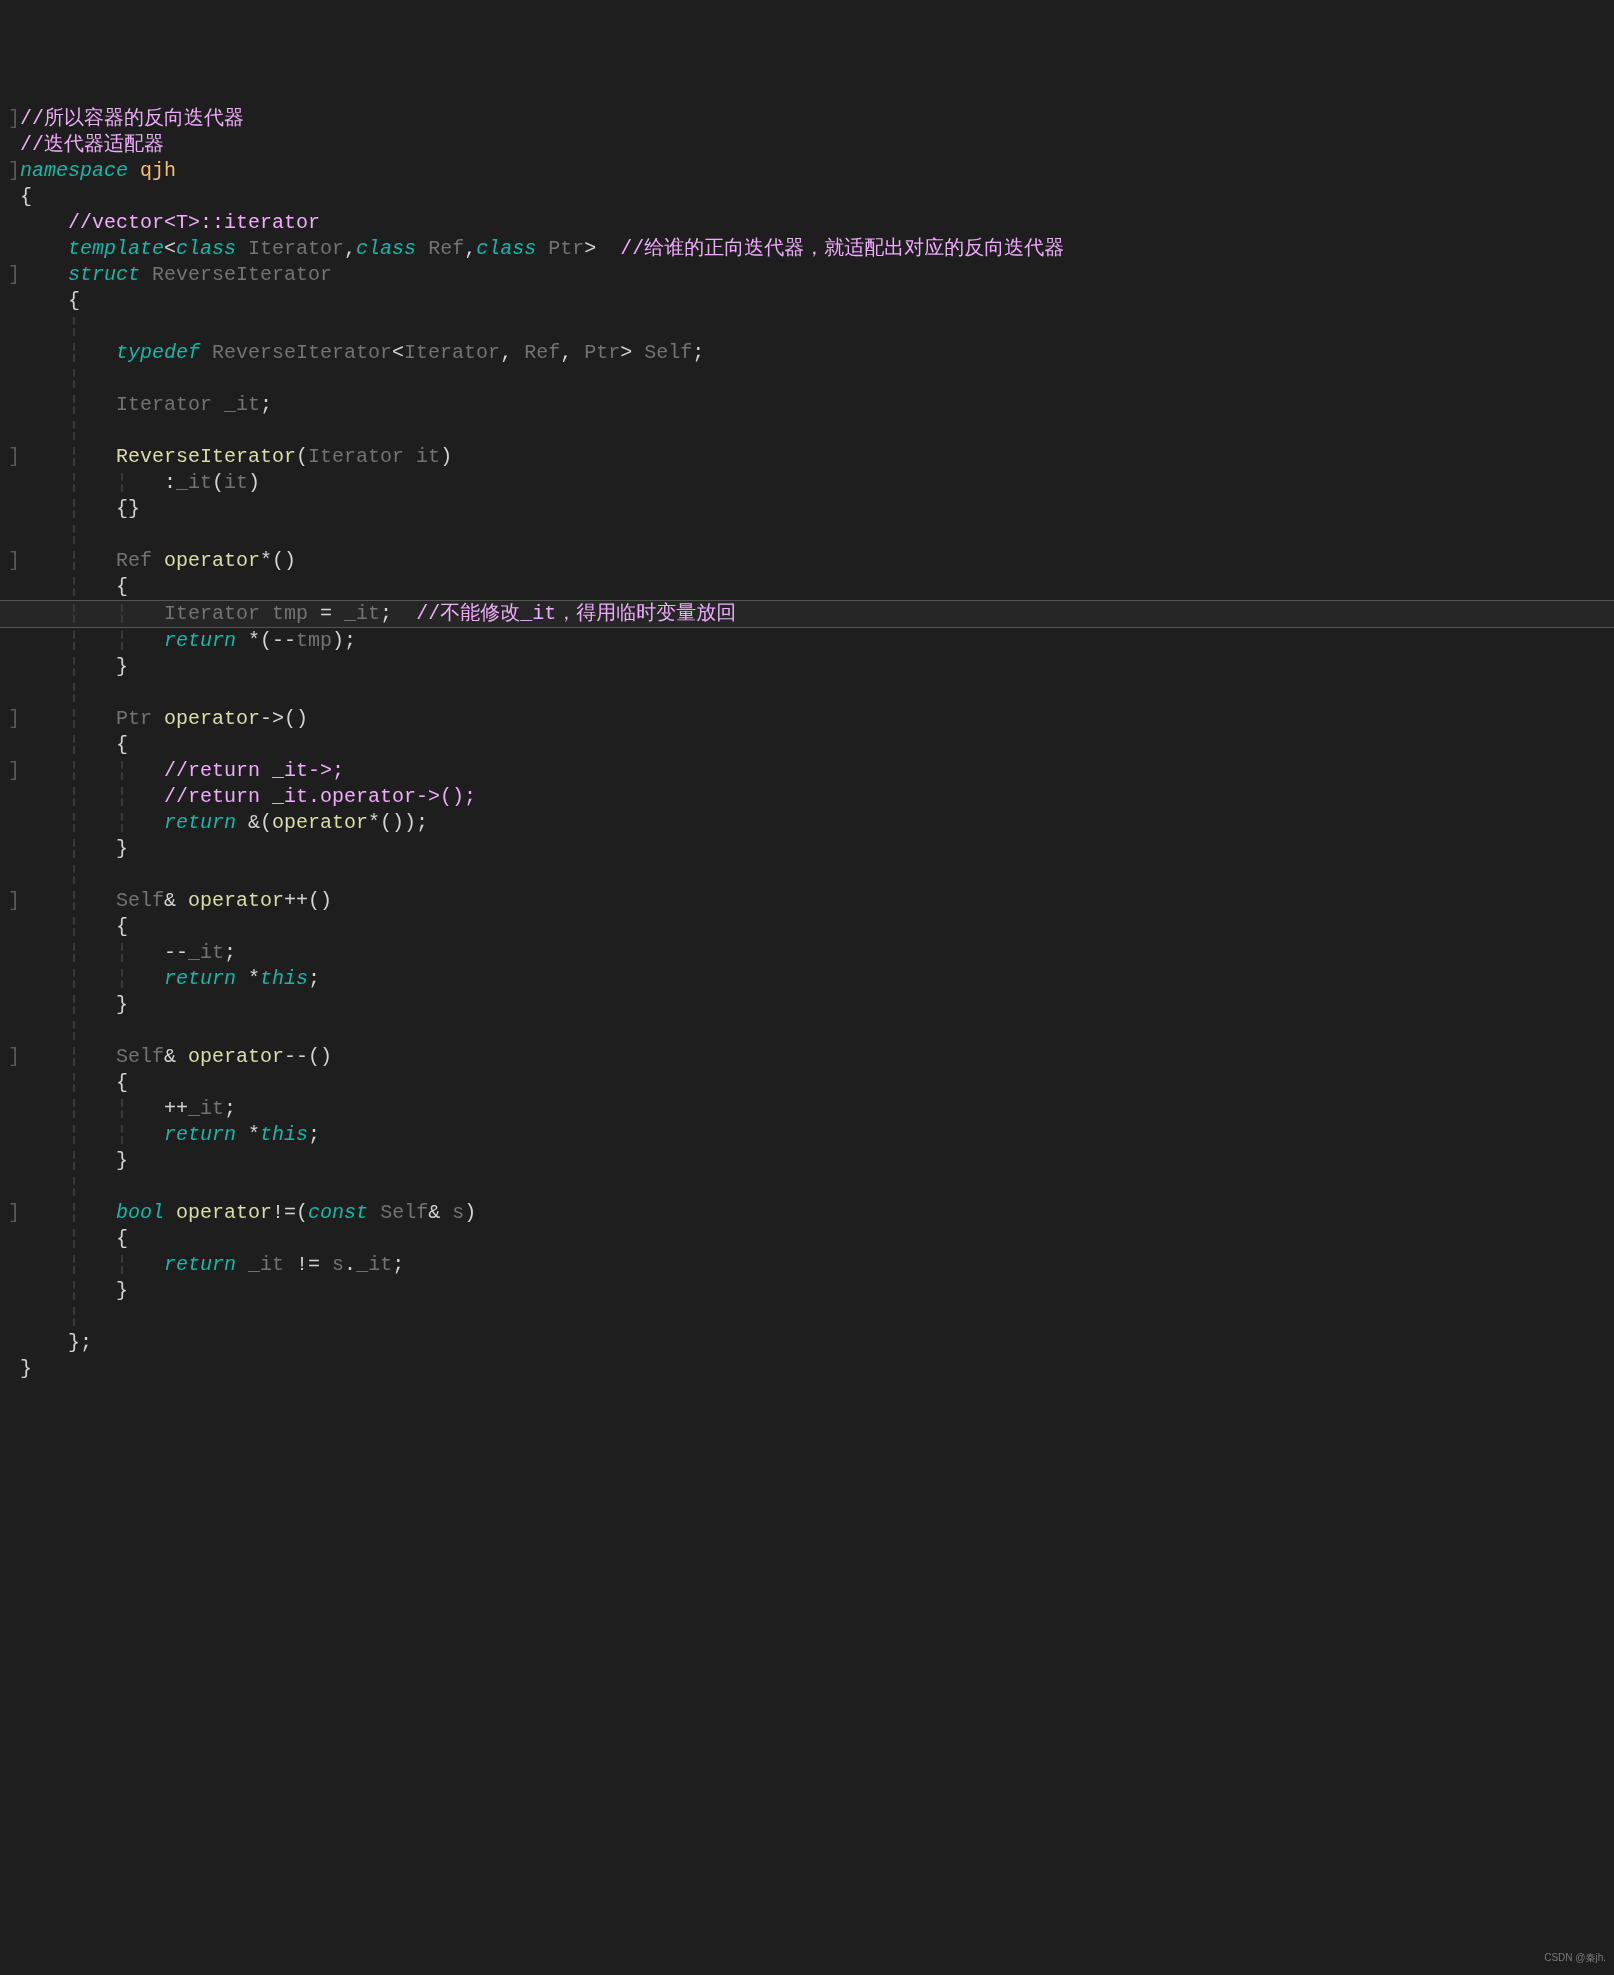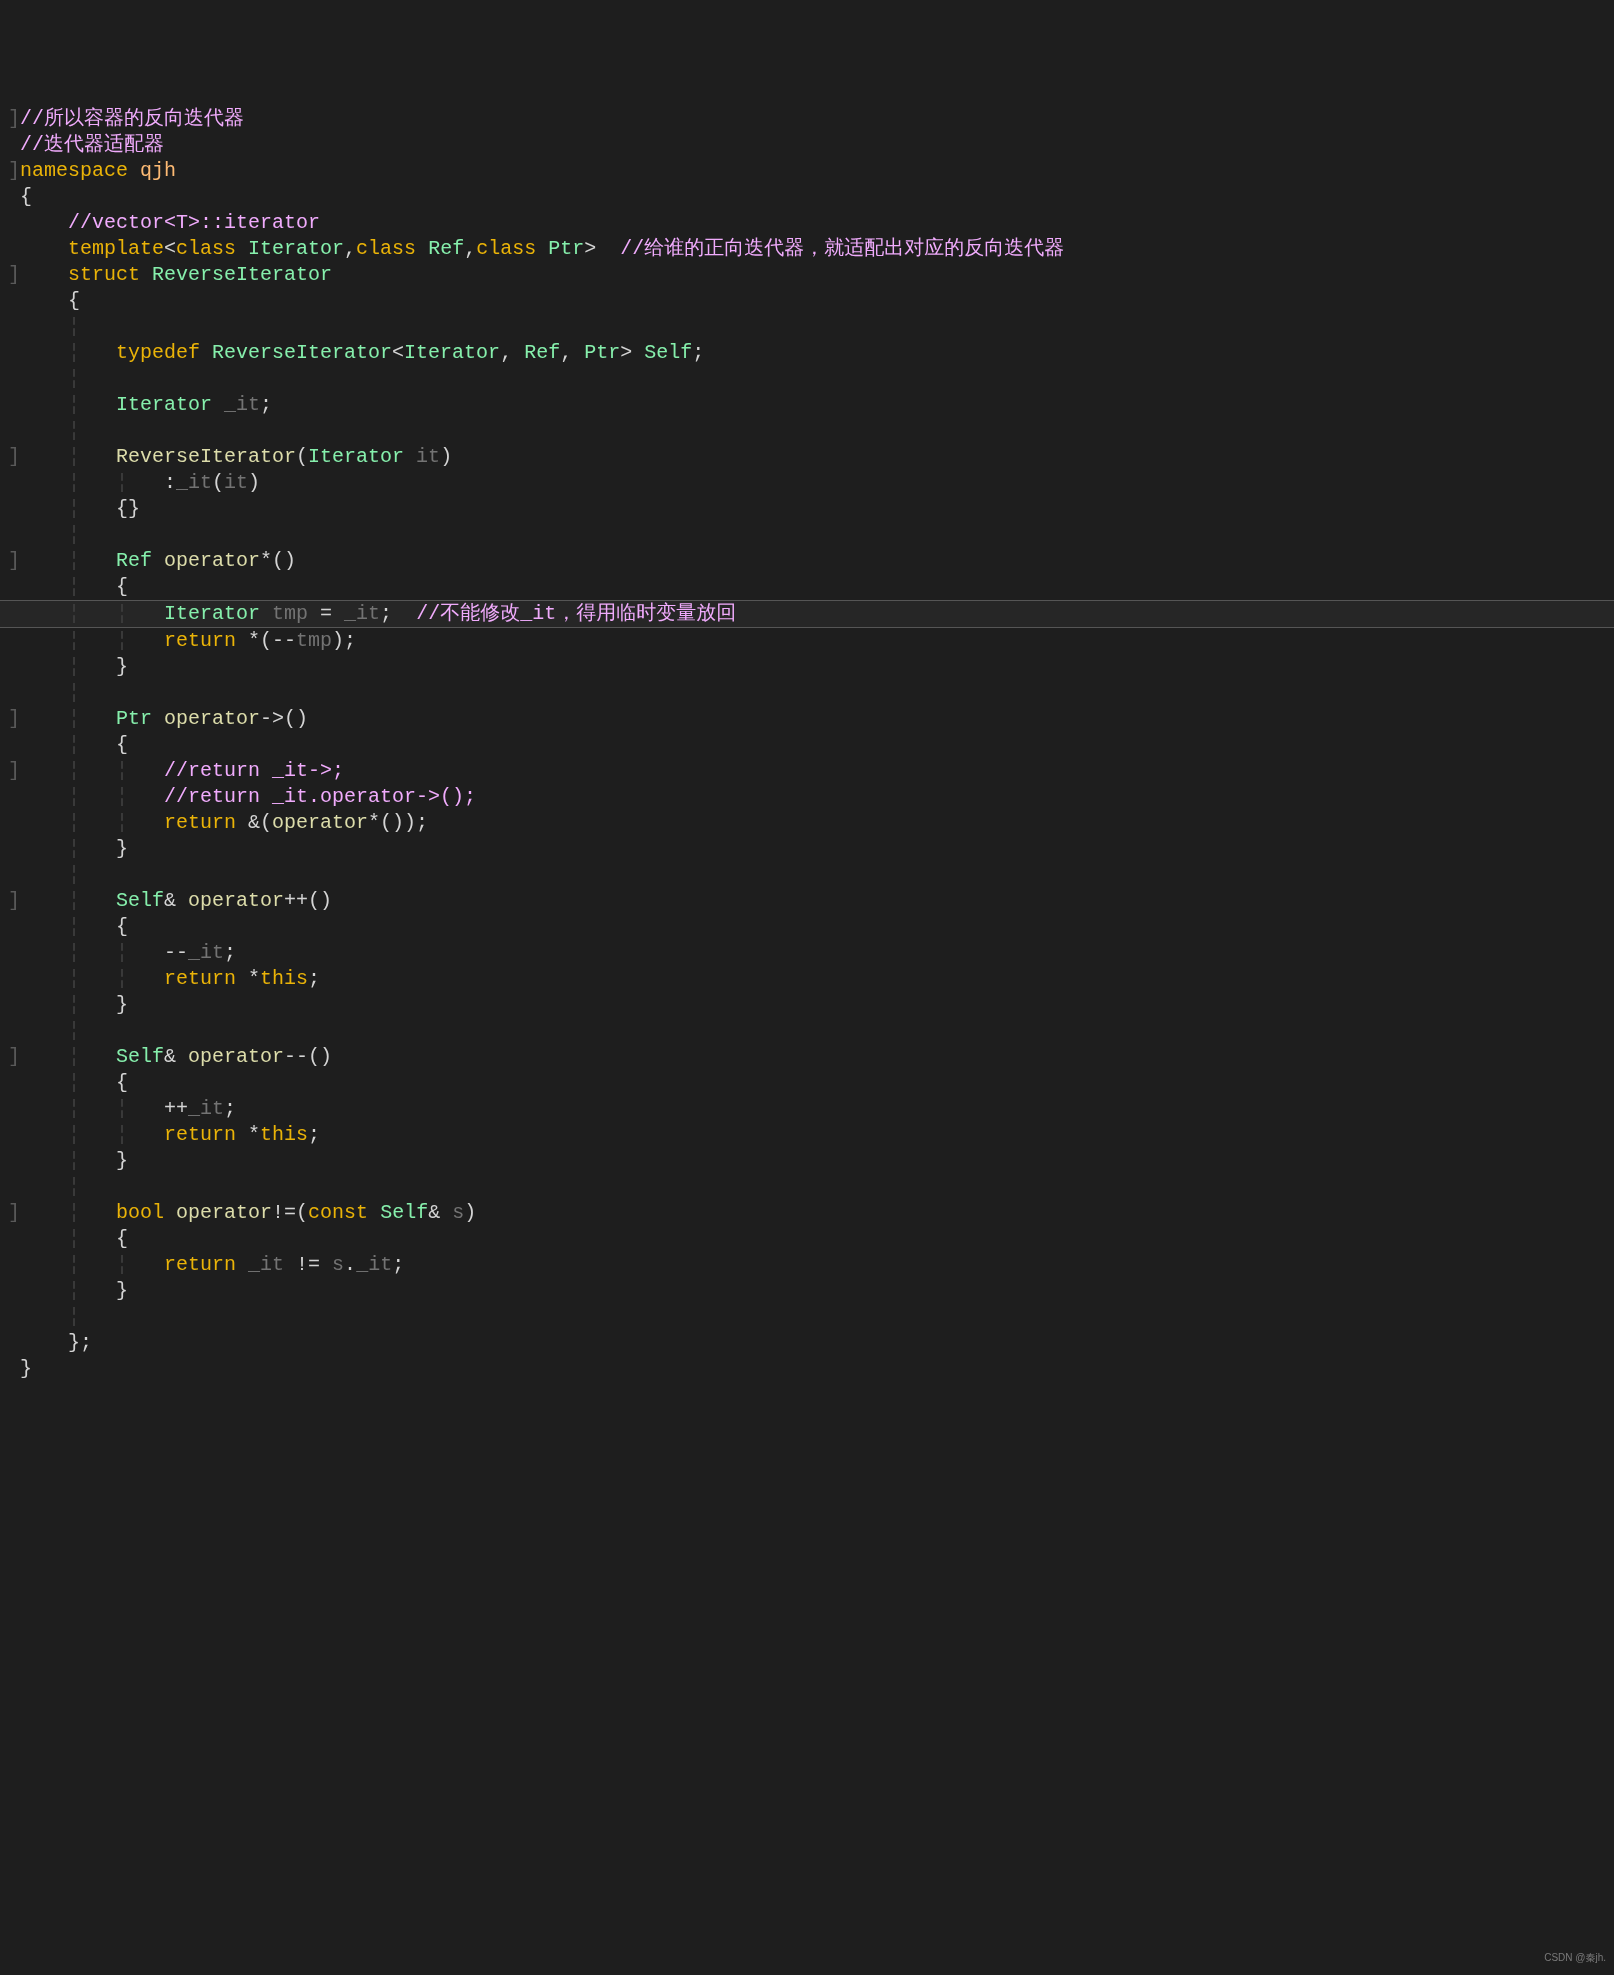--- a/index.html
+++ b/index.html
@@ -13,22 +13,22 @@
     padding: 2px 0;
   }
   .code-area { position: relative; }
   .line { padding: 0 8px; position: relative; }
   .line.highlight {
     background: rgba(80,80,80,0.18);
     border-top: 1px solid #555;
     border-bottom: 1px solid #555;
   }
   .c-comment { color: #f0abfc; }
-  .c-keyword { color: #eab308; }
-  .c-type    { color: #86efac; }
+  .c-keyword { color: #14b8a6; font-style: italic; }
+  .c-type    { color: #737373; }
   .c-ident   { color: #dcdcaa; }
   .c-var     { color: #737373; }
   .c-punct   { color: #d4d4d4; }
   .c-ns      { color: #fdba74; }
   .c-mark    { color: #5a5a5a; }
   .indent-guide { color: #404040; }
   .watermark {
     position: fixed;
     right: 8px;
     bottom: 4px;

